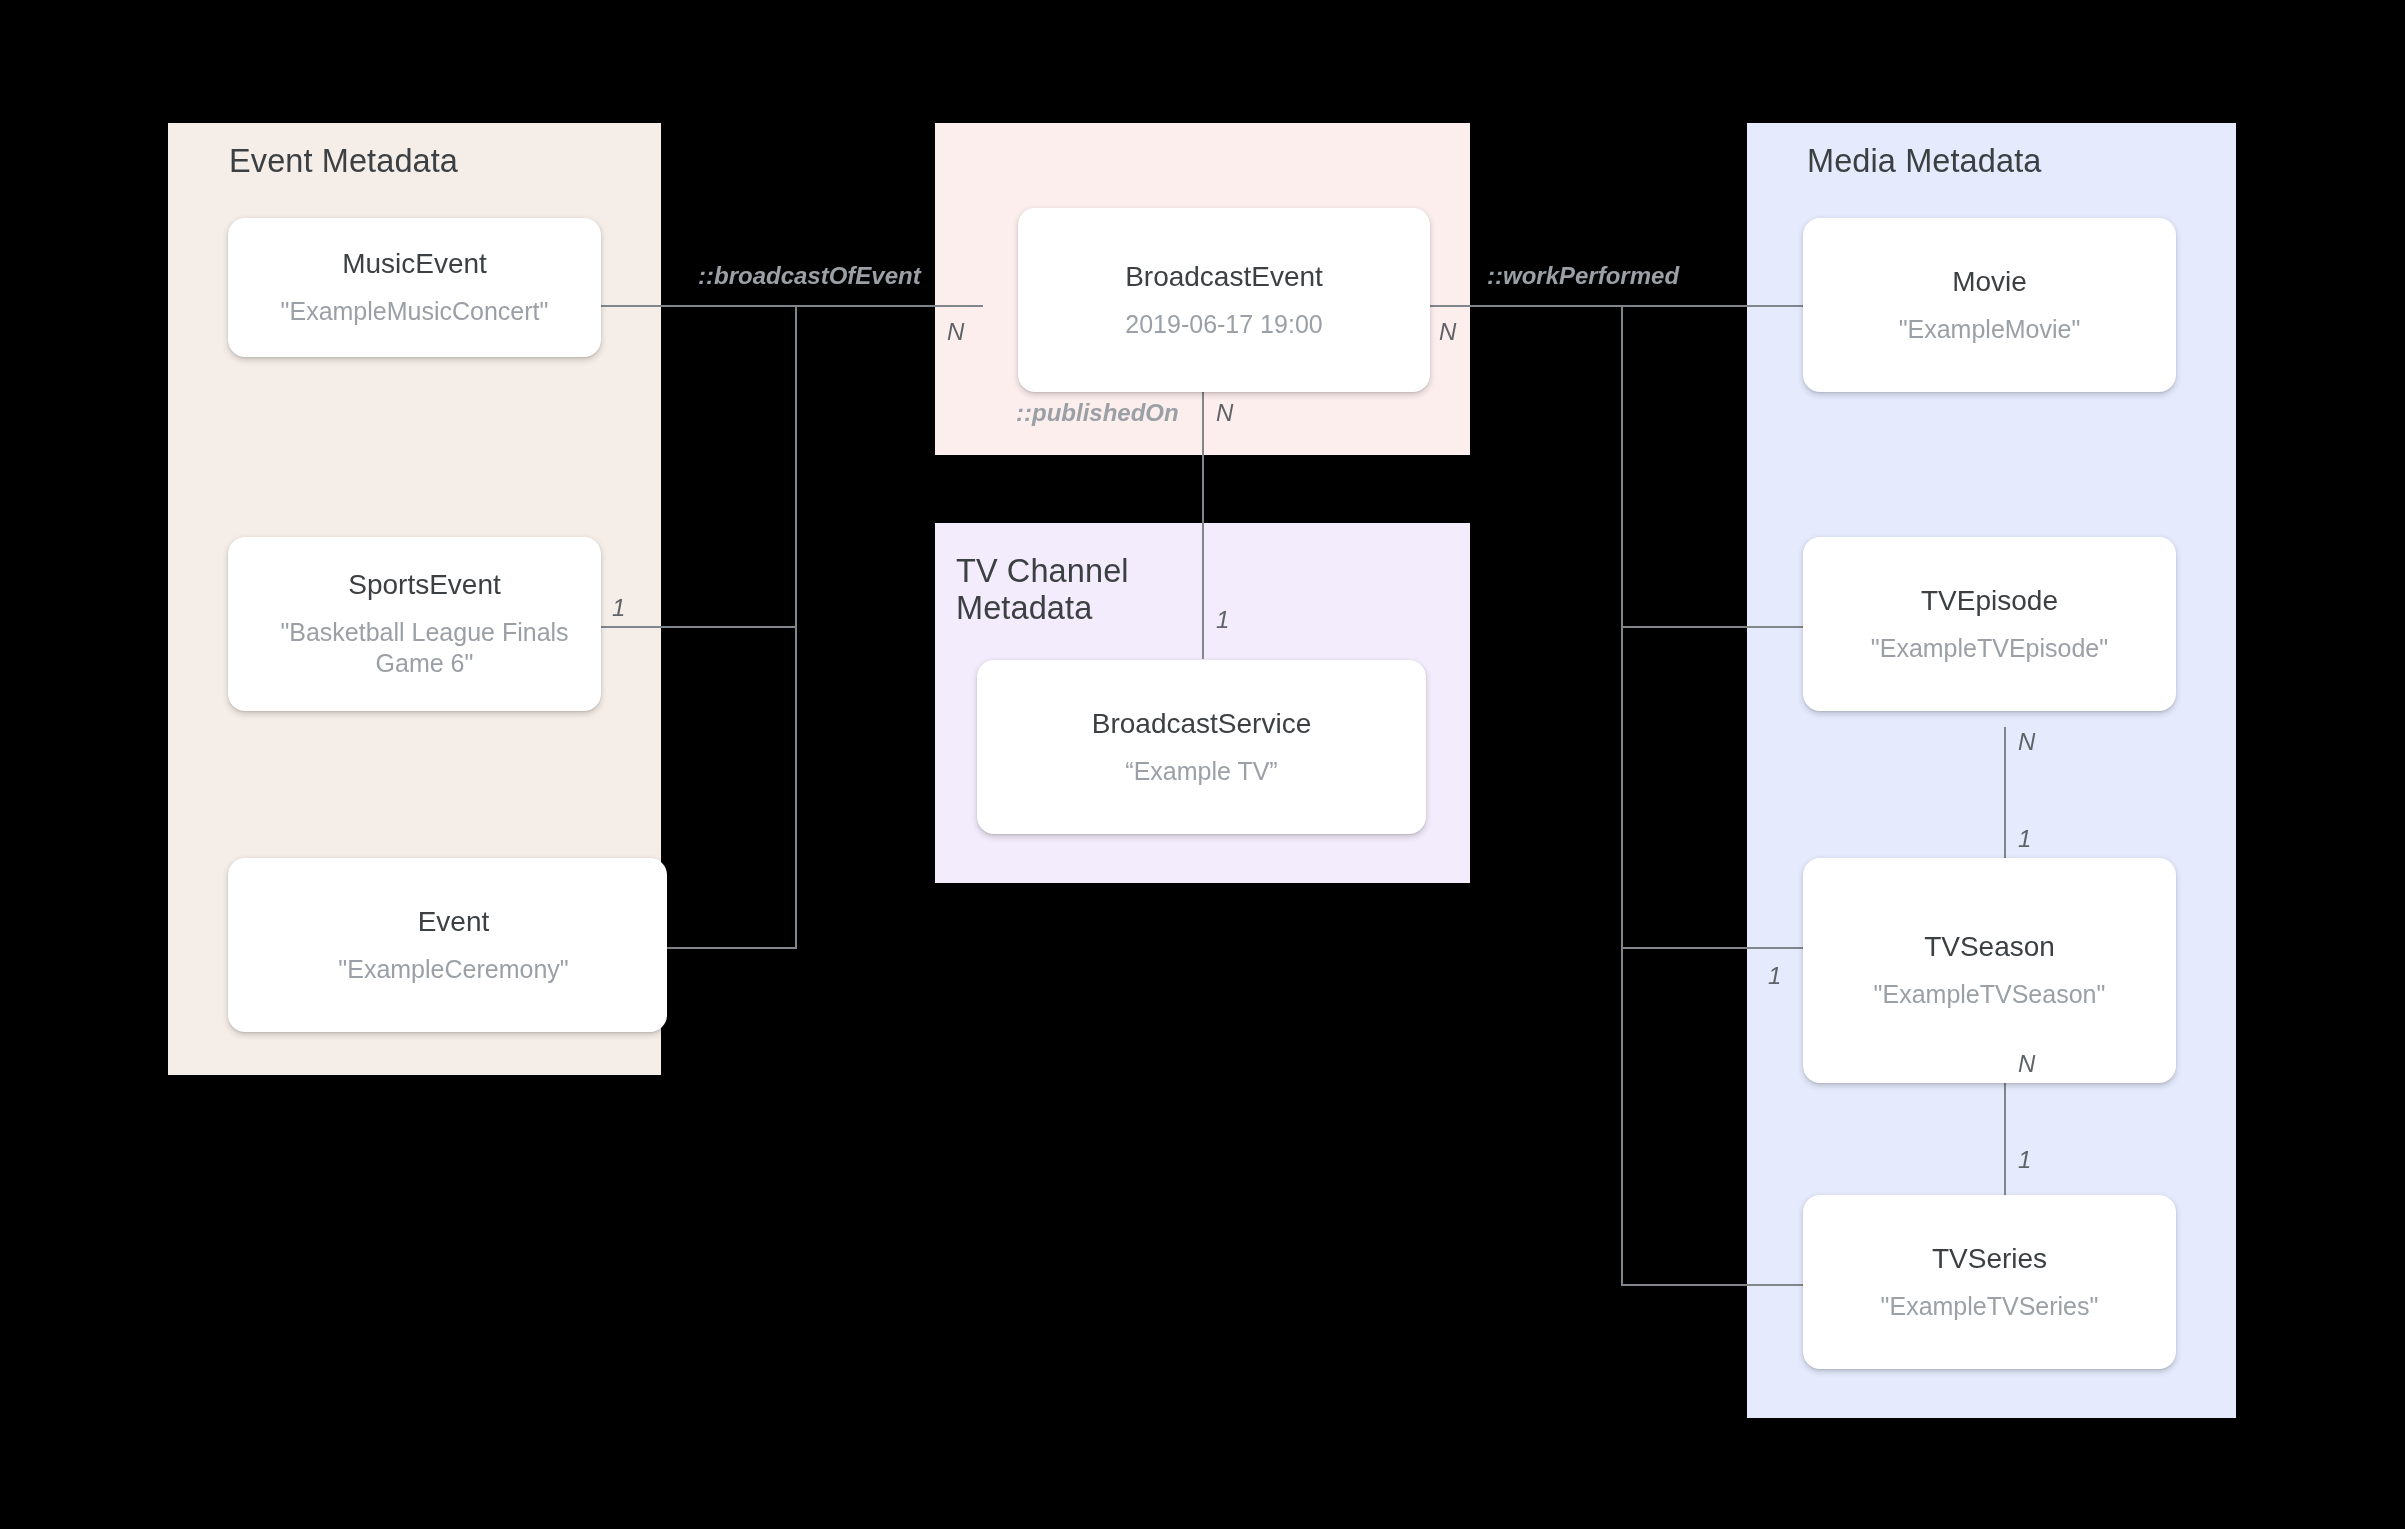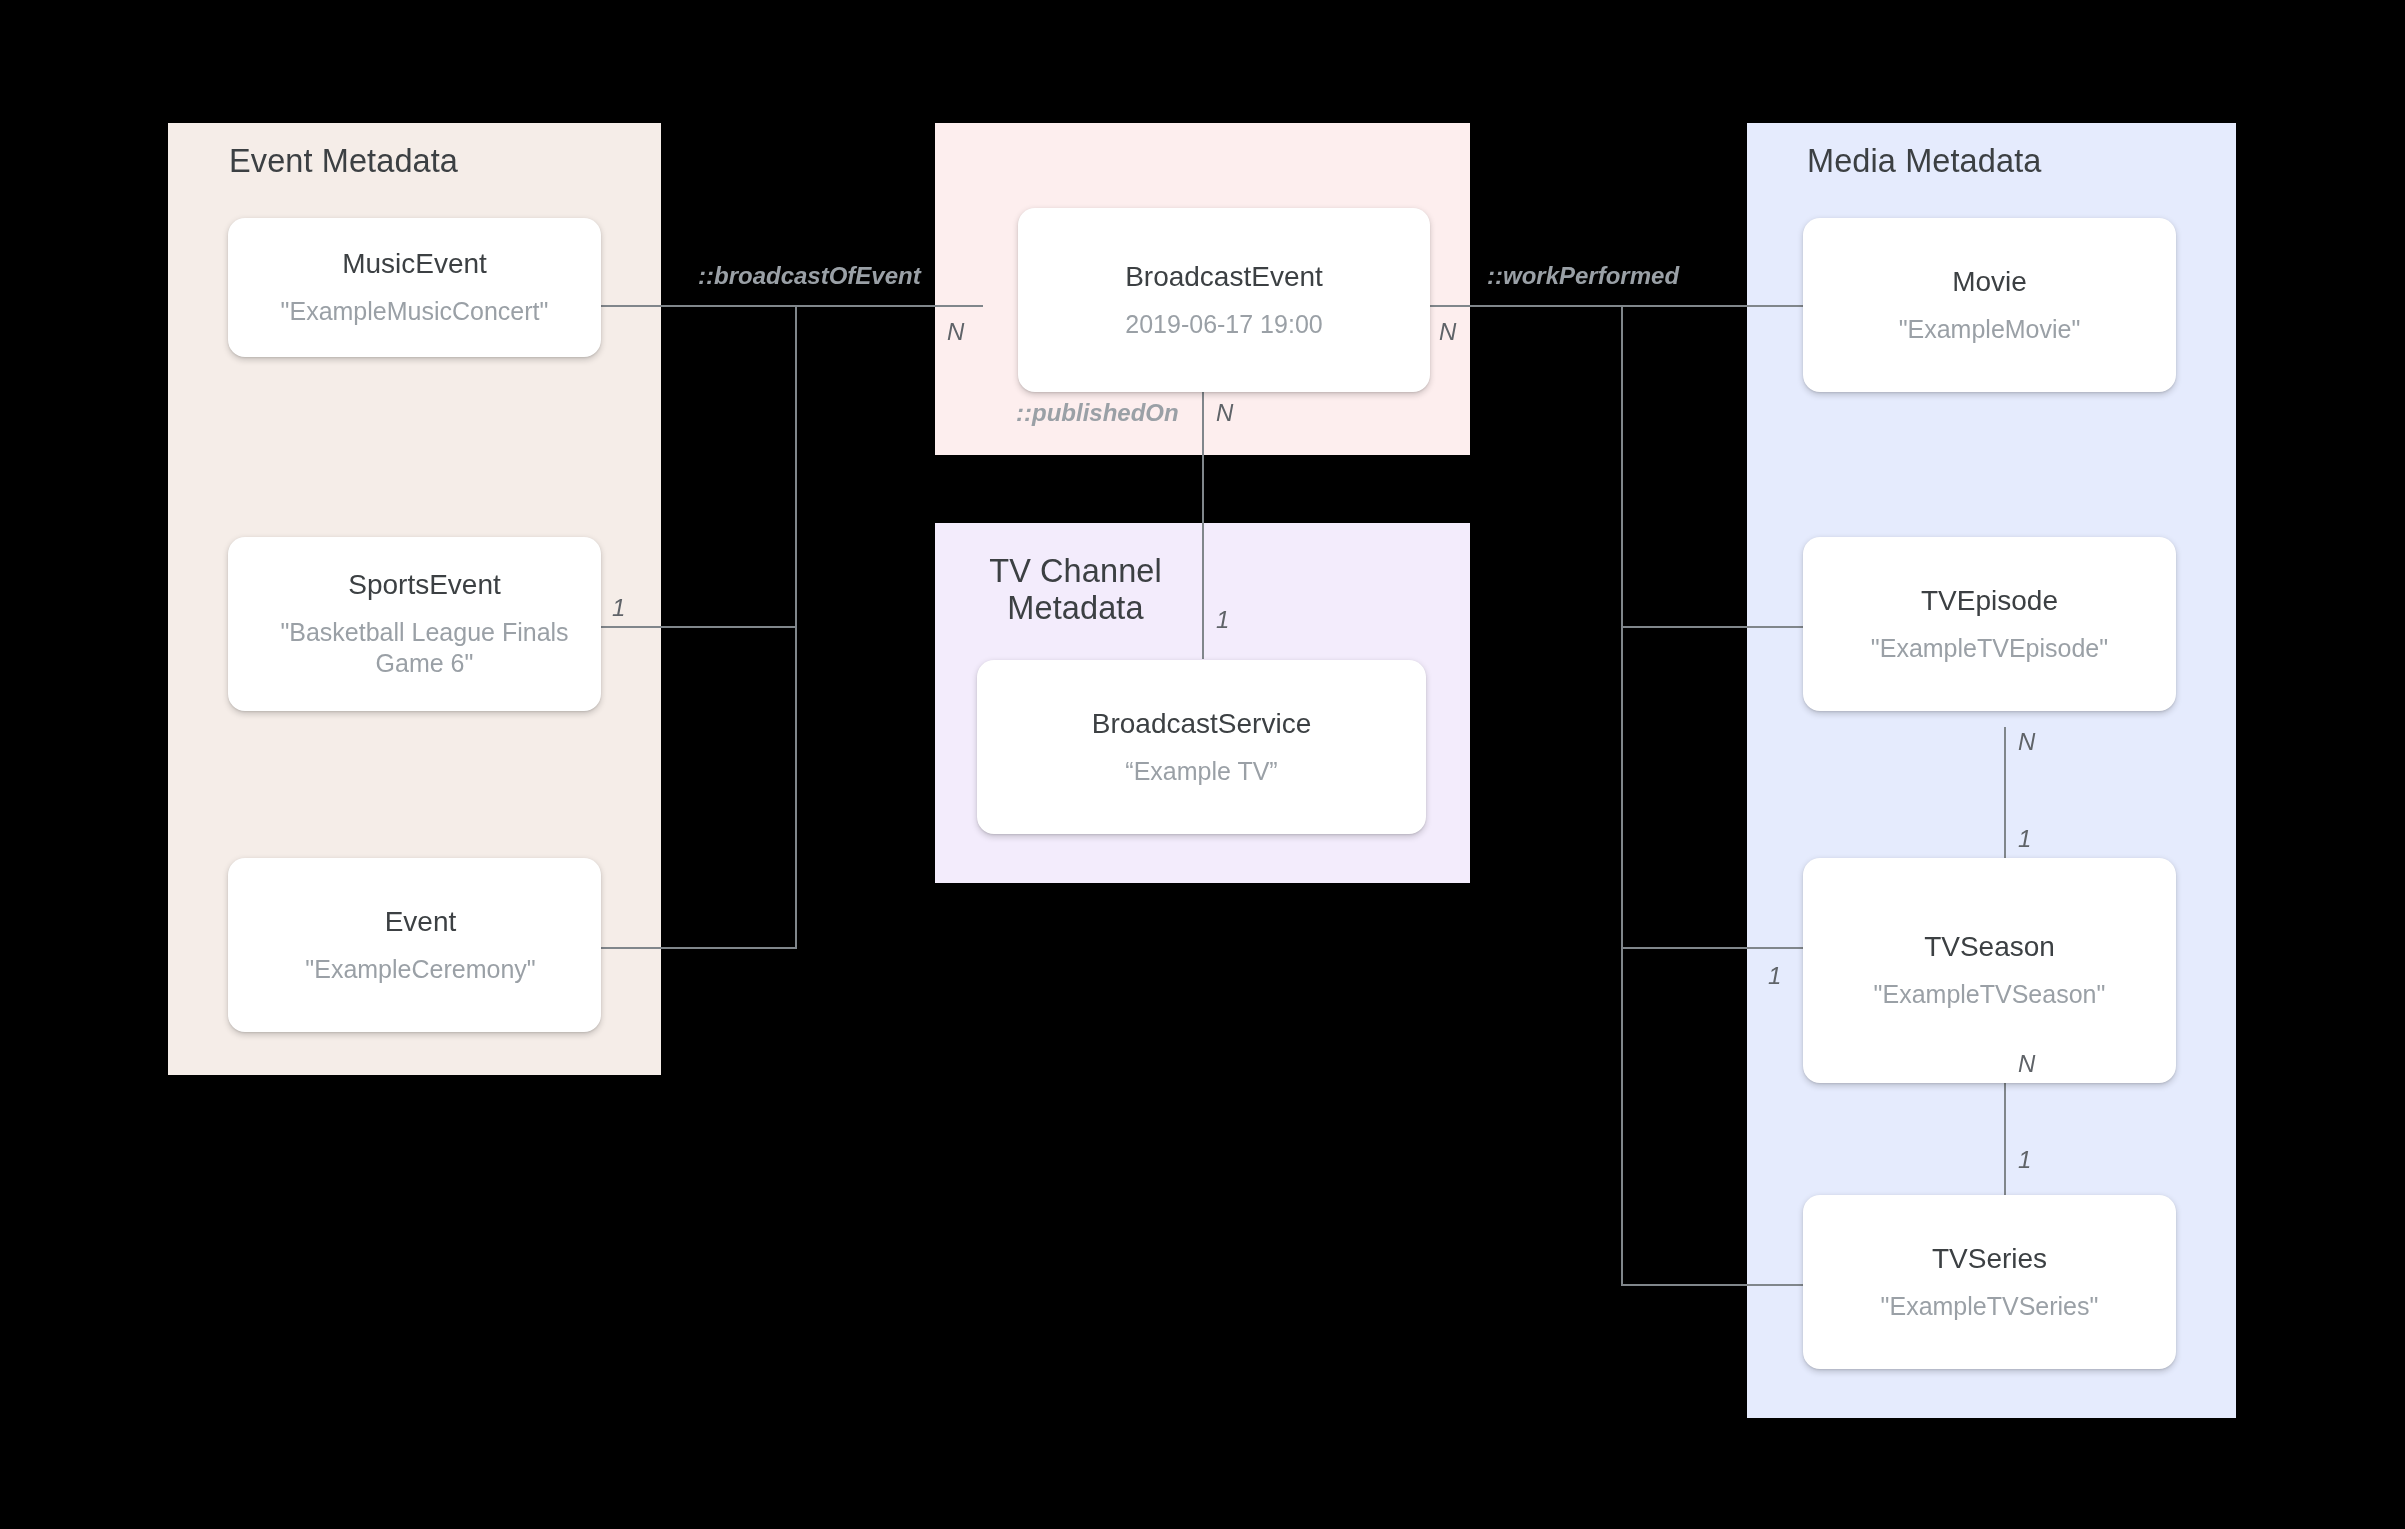--- a/index.html
+++ b/index.html
@@ -1,20 +1,20 @@
 <!DOCTYPE html>
 <html><head>
 <meta charset="utf-8">
 <style>
   html,body{margin:0;padding:0;background:#000;}
   body{font-family:"Liberation Sans","DejaVu Sans",sans-serif;}
   #stage{position:relative;width:2405px;height:1529px;background:#000;overflow:hidden;}
 
   .panel{position:absolute;box-sizing:border-box;}
-  .panel-title{position:absolute;color:#3c4043;font-size:32.5px;line-height:1.15;white-space:pre-line;letter-spacing:0.1px;text-align:center;}
+  .panel-title{position:absolute;color:#3c4043;font-size:32.5px;line-height:1.15;white-space:pre-line;letter-spacing:0.1px;}
 
   .card{position:absolute;box-sizing:border-box;background:#ffffff;border-radius:17px;
         box-shadow:0 2.9px 6.7px rgba(0,0,0,.18), 0 1px 1.9px rgba(0,0,0,.10);
         display:flex;flex-direction:column;align-items:center;justify-content:center;}
   .card .t{color:#3c4043;font-size:28px;line-height:1.2;text-align:center;}
   .card .s{color:#9aa0a6;font-size:25px;line-height:1.25;text-align:center;margin-top:15.3px;padding:0 13.4px;}
 
   .edge{position:absolute;background:#80868b;}
   .edge.h{height:1.9px;}
   .edge.v{width:1.9px;}
@@ -67,21 +67,21 @@
   <div class="card" style="left:228px;top:218px;width:373px;height:139px;">
     <div class="t">MusicEvent</div>
     <div class="s">"ExampleMusicConcert"</div>
   </div>
 
   <div class="card" style="left:228px;top:537px;width:373px;height:174px;padding-left:20px;">
     <div class="t">SportsEvent</div>
     <div class="s">"Basketball League Finals Game 6"</div>
   </div>
 
-  <div class="card" style="left:228px;top:858px;width:373px;height:174px;padding-left:12px;">
+  <div class="card" style="left:228px;top:858px;width:439px;height:174px;padding-left:12px;">
     <div class="t">Event</div>
     <div class="s">"ExampleCeremony"</div>
   </div>
 
   <div class="card" style="left:983px;top:208px;width:412px;height:184px;margin-left:35px;">
     <div class="t">BroadcastEvent</div>
     <div class="s">2019-06-17 19:00</div>
   </div>
 
   <div class="card" style="left:1803px;top:218px;width:373px;height:174px;">

